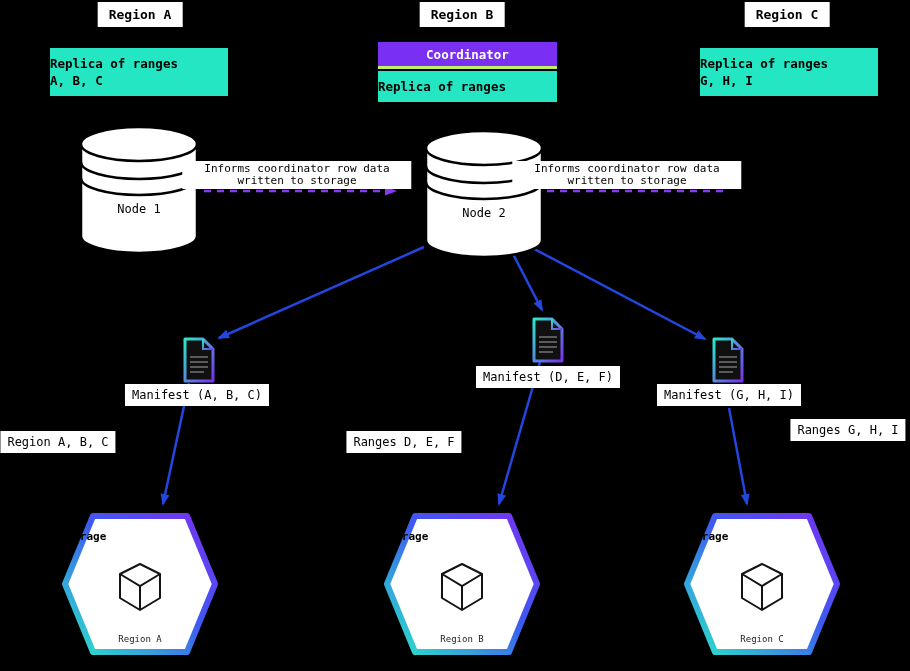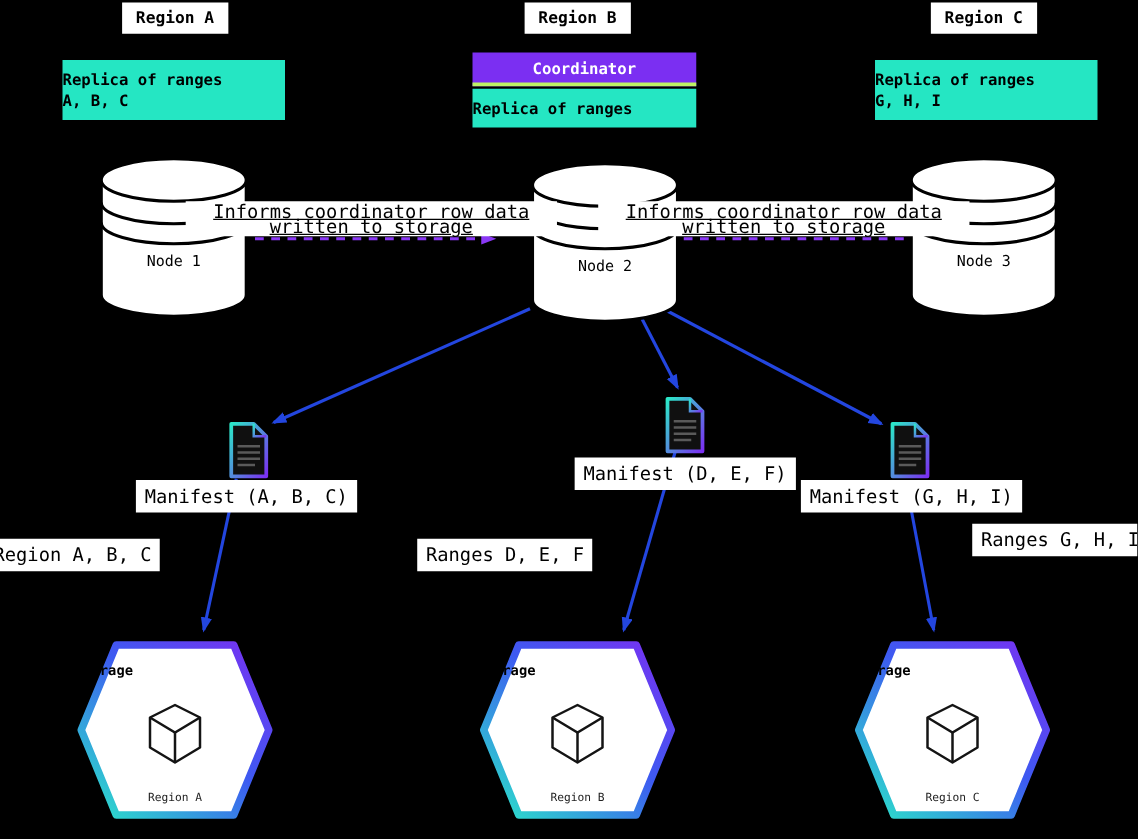--- a/index.html
+++ b/index.html
@@ -23,26 +23,26 @@
     font-size:12.5px;line-height:17px;text-align:left;padding:7px 0;z-index:2;
   }
   .cyl{position:absolute;z-index:2;}
   .cyl-label{
     position:absolute;left:0;top:78px;width:100%;text-align:center;
     font-size:12px;color:#000;
   }
   .manifest{position:absolute;z-index:2;}
   .wlabel{
     position:absolute;transform:translateX(-50%);background:#fff;color:#000;
-    font-size:15px;padding:4px 7px;white-space:nowrap;z-index:3;
+    font-size:12px;padding:4px 7px;white-space:nowrap;z-index:3;
   }
   .inform{
     position:absolute;transform:translateX(-50%);background:#fff;color:#000;
-    font-size:15px;line-height:12px;text-align:center;padding:2px 22px;
-    white-space:nowrap;z-index:3;text-decoration:underline;
+    font-size:11px;line-height:12px;text-align:center;padding:2px 22px;
+    white-space:nowrap;z-index:3;
   }
   .hex{position:absolute;width:160px;height:150px;z-index:2;}
   .hex-title{
     position:absolute;top:21px;left:0;right:0;text-align:left;
     font-weight:bold;font-size:11px;color:#000;
   }
   .cube{position:absolute;top:53px;left:57px;}
   .hex-region{
     position:absolute;bottom:15px;left:0;right:0;text-align:center;
     font-size:9px;color:#222;
@@ -106,29 +106,20 @@
   <div class="cyl" style="left:423px;top:128px">
     <svg width="122" height="132" viewBox="0 0 122 132">
       <path d="M3,20 L3,112 A58,17 0 0 0 119,112 L119,20" fill="#fff" stroke="#000" stroke-width="2.5"></path>
       <path d="M3,38 A58,17 0 0 0 119,38" fill="none" stroke="#000" stroke-width="2.5"></path>
       <path d="M3,54 A58,17 0 0 0 119,54" fill="none" stroke="#000" stroke-width="2.5"></path>
       <ellipse cx="61" cy="20" rx="58" ry="17" fill="#fff" stroke="#000" stroke-width="2.5"></ellipse>
     </svg>
     <div class="cyl-label">Node 2</div>
   </div>
 
-  <div class="cyl" style="left:726px;top:124px">
-    <svg width="122" height="132" viewBox="0 0 122 132">
-      <path d="M3,20 L3,112 A58,17 0 0 0 119,112 L119,20" fill="#fff" stroke="#000" stroke-width="2.5"></path>
-      <path d="M3,38 A58,17 0 0 0 119,38" fill="none" stroke="#000" stroke-width="2.5"></path>
-      <path d="M3,54 A58,17 0 0 0 119,54" fill="none" stroke="#000" stroke-width="2.5"></path>
-      <ellipse cx="61" cy="20" rx="58" ry="17" fill="#fff" stroke="#000" stroke-width="2.5"></ellipse>
-    </svg>
-    <div class="cyl-label">Node 3</div>
-  </div>
 
   <div class="inform" style="left:297px;top:161px">
     <div>Informs coordinator row data</div>
     <div>written to storage</div>
   </div>
   <div class="inform" style="left:627px;top:161px">
     <div>Informs coordinator row data</div>
     <div>written to storage</div>
   </div>
 

